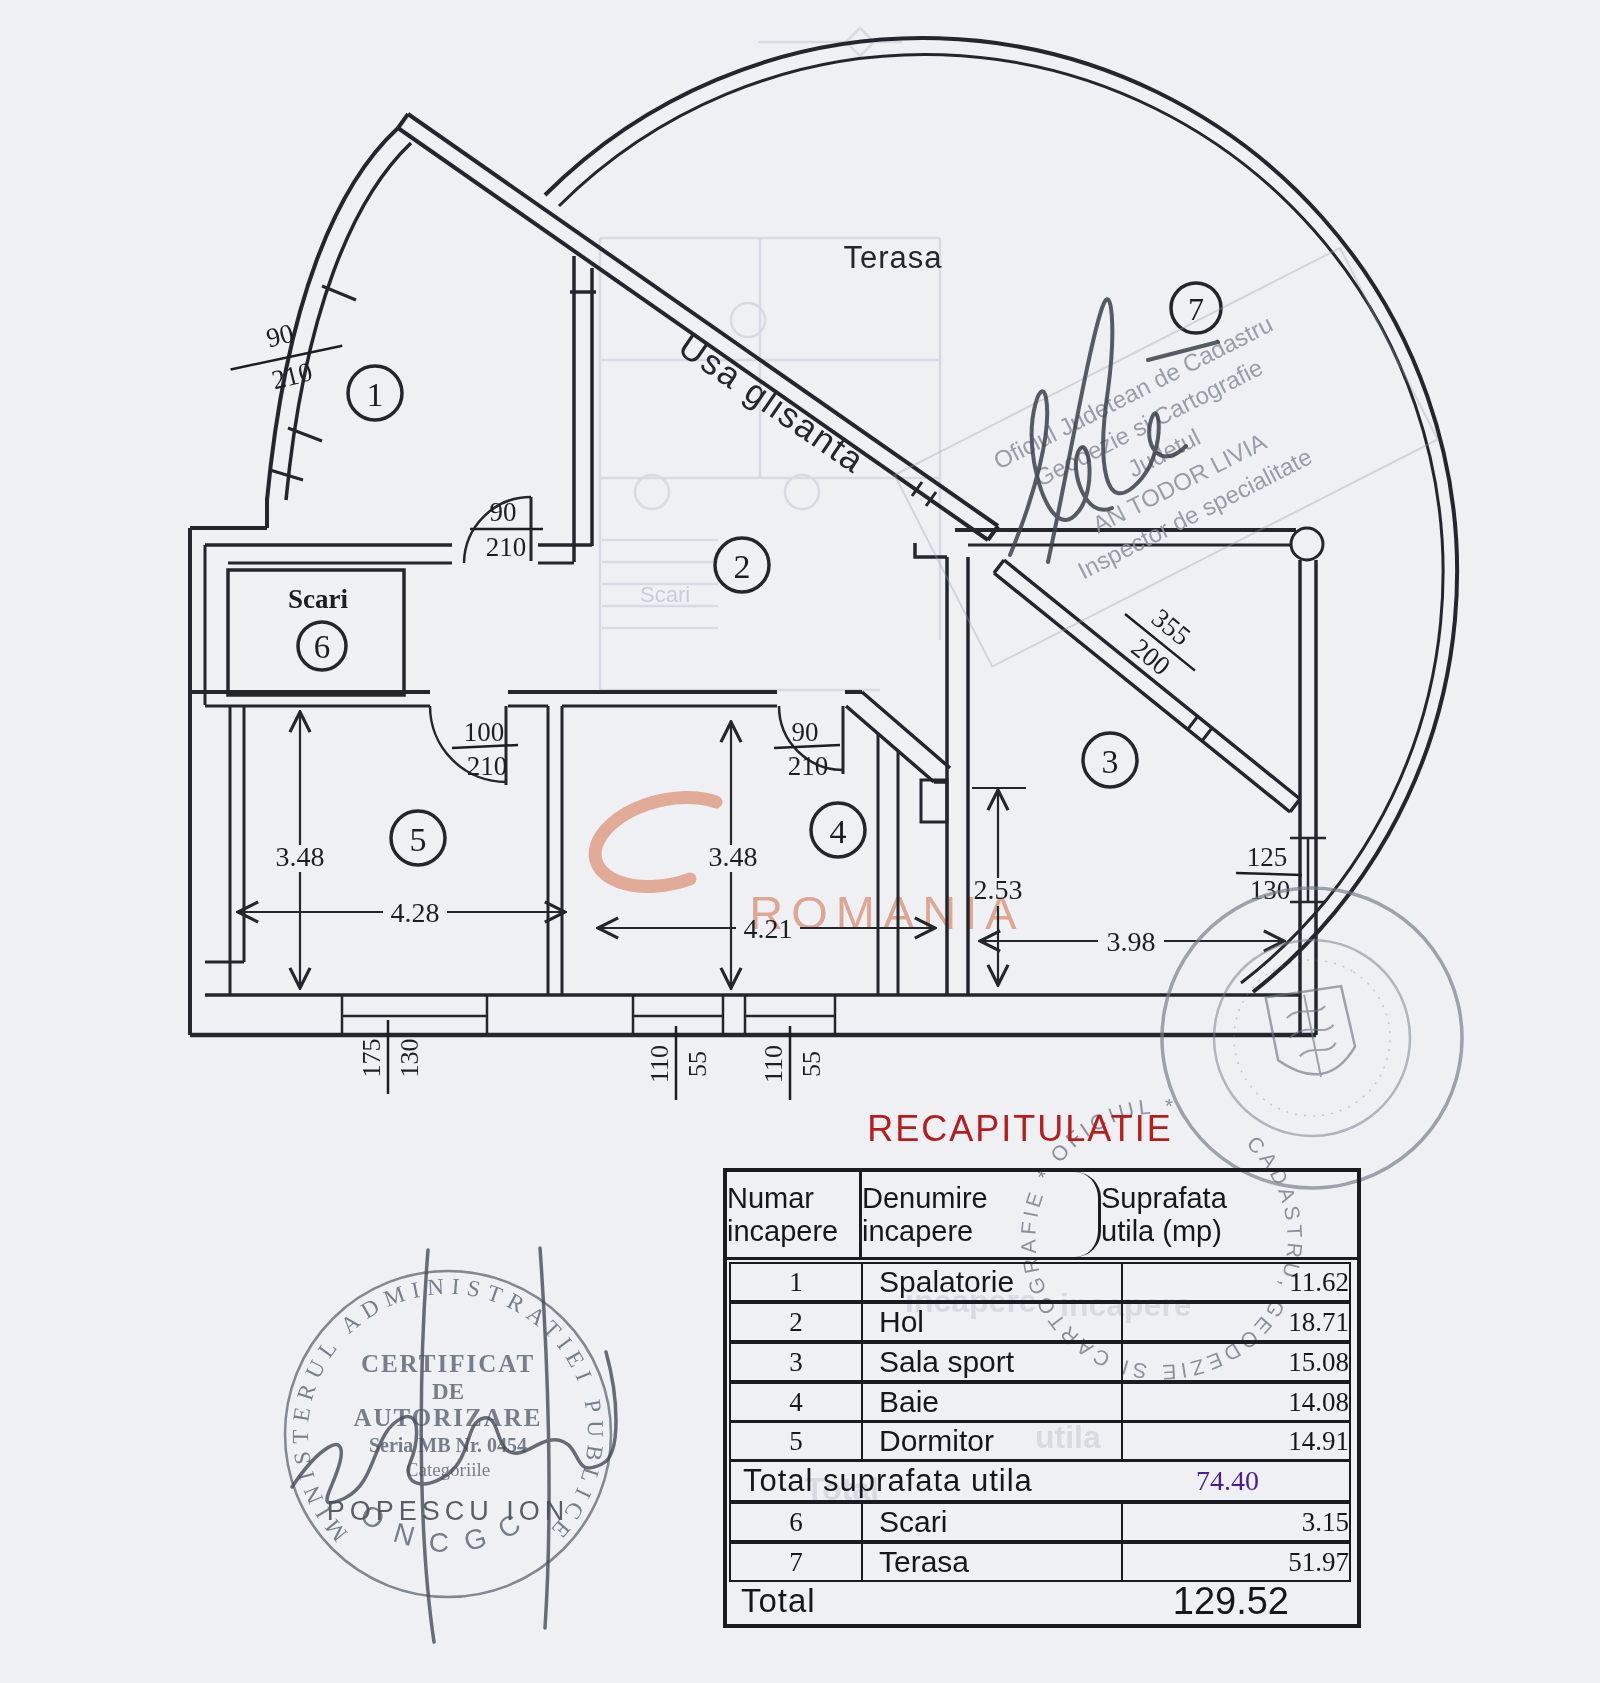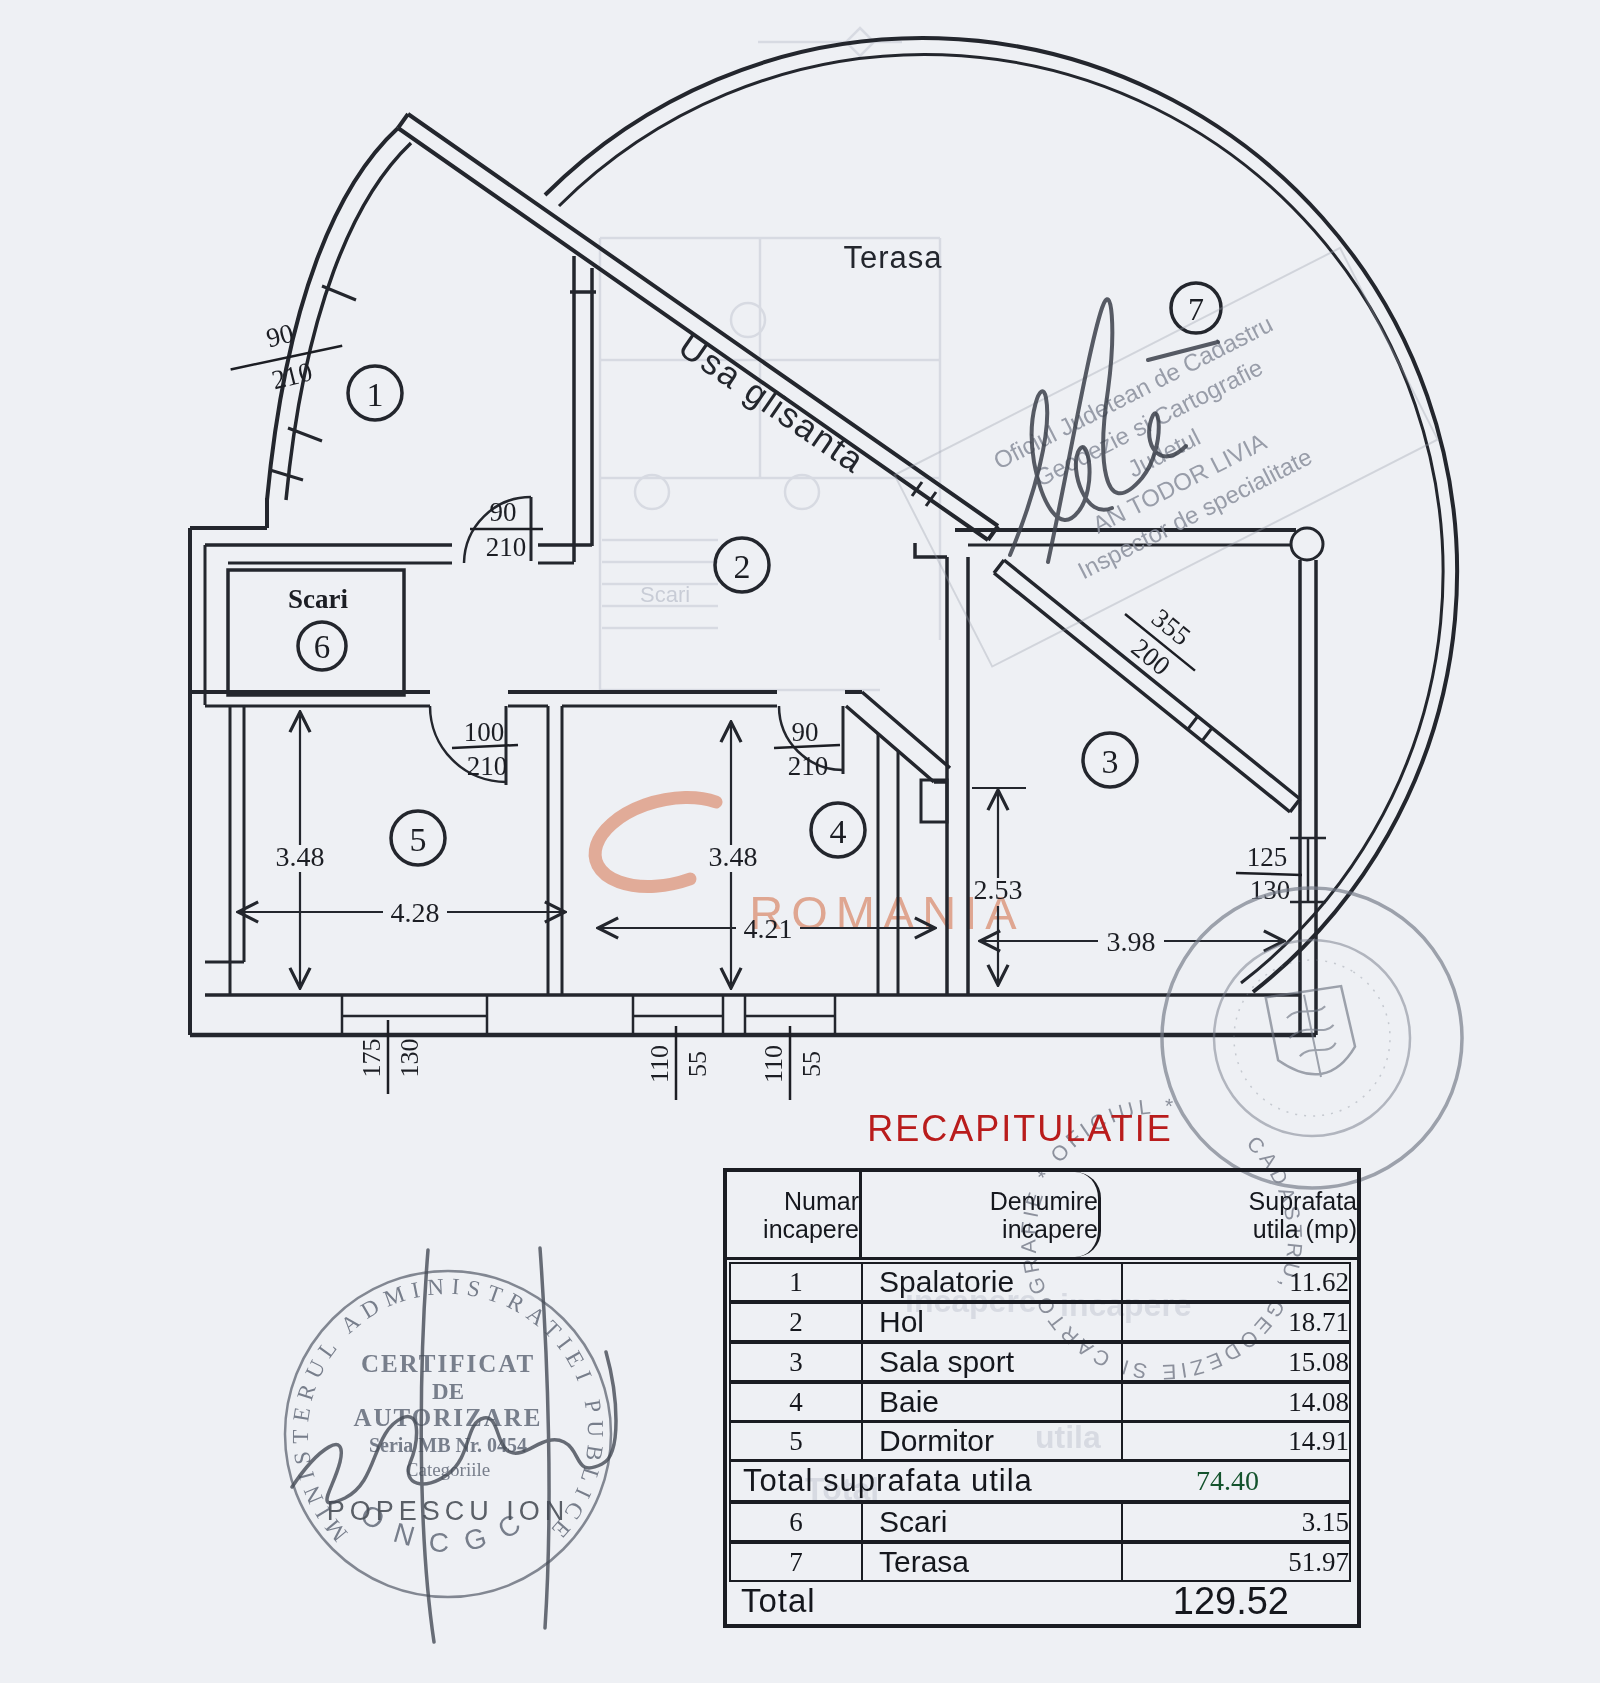--- a/index.html
+++ b/index.html
@@ -3,33 +3,33 @@
 <meta charset="utf-8">
 <style>
   html,body{margin:0;padding:0;}
   #canvas{position:relative;width:1600px;height:1683px;background:#eef0f4;overflow:hidden;
           font-family:"Liberation Sans",sans-serif;}
   #plan-svg{position:absolute;left:0;top:0;}
   .tbl{position:absolute;left:723px;top:1168px;width:630px;height:452px;border:4px solid #1a1c22;}
   .tbl-title{position:absolute;left:700px;top:1108px;width:640px;text-align:center;
              font-size:36px;letter-spacing:2px;color:#b91c1c;}
   .th{position:absolute;left:0;top:0;height:85px;display:flex;width:100%;border-bottom:3px solid #1a1c22;}
-  .th .c{display:flex;flex-direction:column;justify-content:center;align-items:flex-end;
-         font-size:25px;line-height:1.12;color:#15171d;}
+  .th .c{display:flex;flex-direction:column;justify-content:center;align-items:flex-start;
+         font-size:29px;line-height:1.12;color:#15171d;}
   .th .c1{width:132px;border-right:3px solid #1a1c22;}
   .th .c2{width:236px;border-right:3px solid #1a1c22;border-radius:26px;}
   .th .c3{flex:1;}
   .row{position:absolute;left:2px;width:618px;height:36px;border:2px solid #1a1c22;display:flex;align-items:center;}
   .row .nr{width:130px;text-align:center;font-family:"Liberation Serif",serif;font-size:27px;color:#15171d;border-right:2px solid #1a1c22;align-self:stretch;display:flex;align-items:center;justify-content:center;}
   .row .nm{flex:1;padding-left:16px;font-size:30px;color:#15171d;}
   .row .vl{width:228px;border-left:2px solid #1a1c22;align-self:stretch;display:flex;align-items:center;justify-content:flex-end;
            box-sizing:border-box;font-family:"Liberation Serif",serif;font-size:27px;color:#15171d;}
   .trow{position:absolute;left:2px;width:618px;height:38px;border:2px solid #1a1c22;display:flex;align-items:center;}
   .trow .lb{flex:1;padding-left:12px;font-size:31px;letter-spacing:1px;color:#15171d;}
-  .trow .vl{width:220px;text-align:right;padding-right:90px;font-family:"Liberation Serif",serif;font-size:28px;color:#14532d;}
+  .trow .vl{width:220px;text-align:right;padding-right:90px;font-family:"Liberation Serif",serif;font-size:28px;color:#4c1d95;}
   .grow{position:absolute;left:2px;width:618px;height:40px;display:flex;align-items:center;}
   .grow .lb{flex:1;padding-left:12px;font-size:33px;letter-spacing:1px;color:#15171d;}
   .grow .vl{width:260px;text-align:right;padding-right:58px;font-family:"Liberation Sans",sans-serif;font-size:38px;color:#15171d;}
 </style>
 </head>
 <body>
 
 <div id="canvas">
 
 <svg id="plan-svg" width="1600" height="1683" viewBox="0 0 1600 1683">

